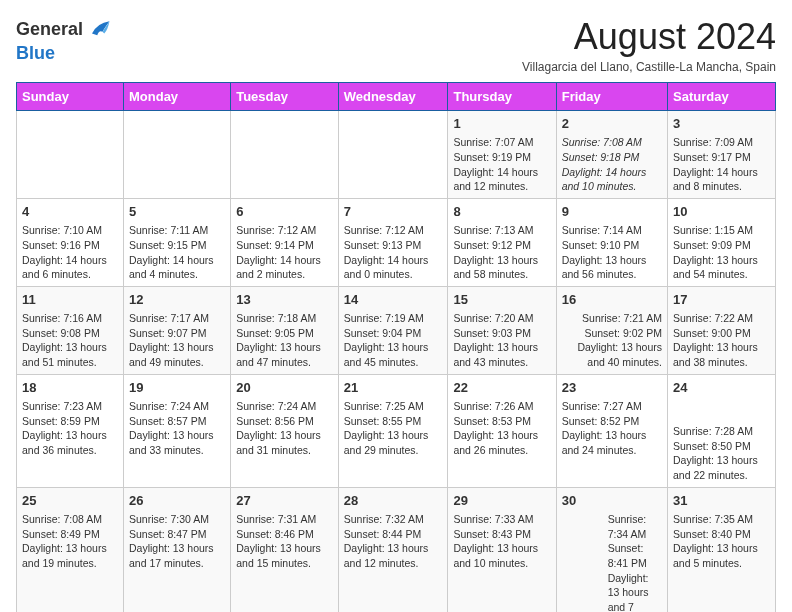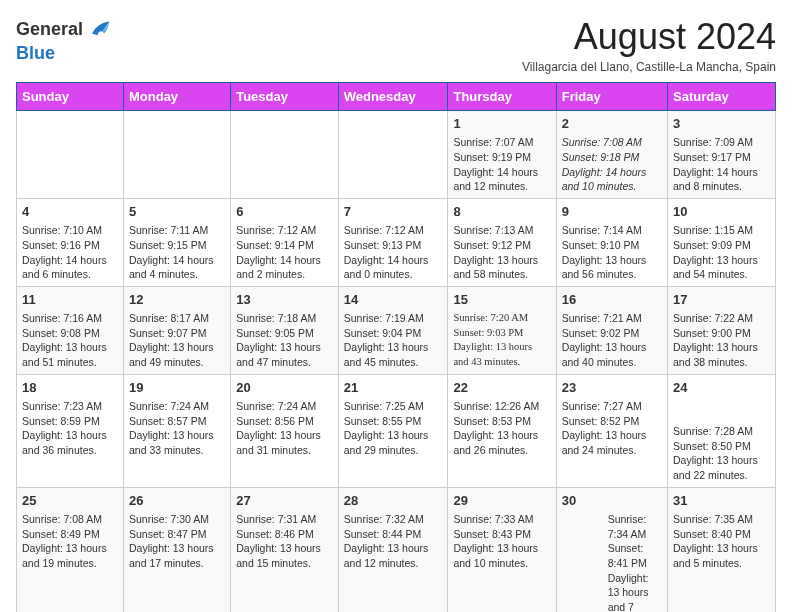--- a/index.html
+++ b/index.html
@@ -210,49 +210,49 @@
       <tr>
         <td>
           <span class="day-number">11</span>
           <div class="day-info" style="white-space: pre-line;">Sunrise: 7:16 AM
 Sunset: 9:08 PM
 Daylight: 13 hours
 and 51 minutes.</div>
         </td>
         <td>
           <span class="day-number">12</span>
-          <div class="day-info" style="white-space: pre-line;">Sunrise: 8:17 AM
+          <div class="day-info" style="white-space: pre-line;">Sunrise: 7:17 AM
 Sunset: 9:07 PM
 Daylight: 13 hours
 and 49 minutes.</div>
         </td>
         <td>
           <span class="day-number">13</span>
           <div class="day-info" style="white-space: pre-line;">Sunrise: 7:18 AM
 Sunset: 9:05 PM
 Daylight: 13 hours
 and 47 minutes.</div>
         </td>
         <td>
           <span class="day-number">14</span>
           <div class="day-info" style="white-space: pre-line;">Sunrise: 7:19 AM
 Sunset: 9:04 PM
 Daylight: 13 hours
 and 45 minutes.</div>
         </td>
         <td>
           <span class="day-number">15</span>
-          <div class="day-info" style="white-space: pre-line; font-family: Liberation Serif, serif;">Sunrise: 7:20 AM
+          <div class="day-info" style="white-space: pre-line;">Sunrise: 7:20 AM
 Sunset: 9:03 PM
 Daylight: 13 hours
 and 43 minutes.</div>
         </td>
         <td>
           <span class="day-number">16</span>
-          <div class="day-info" style="white-space: pre-line;">Sunrise: 7:21 AM
+          <div class="day-info" style="white-space: pre-line; text-align: right;">Sunrise: 7:21 AM
 Sunset: 9:02 PM
 Daylight: 13 hours
 and 40 minutes.</div>
         </td>
         <td>
           <span class="day-number">17</span>
           <div class="day-info" style="white-space: pre-line;">Sunrise: 7:22 AM
 Sunset: 9:00 PM
 Daylight: 13 hours
 and 38 minutes.</div>
@@ -282,21 +282,21 @@
         </td>
         <td>
           <span class="day-number">21</span>
           <div class="day-info" style="white-space: pre-line;">Sunrise: 7:25 AM
 Sunset: 8:55 PM
 Daylight: 13 hours
 and 29 minutes.</div>
         </td>
         <td>
           <span class="day-number">22</span>
-          <div class="day-info" style="white-space: pre-line;">Sunrise: 12:26 AM
+          <div class="day-info" style="white-space: pre-line;">Sunrise: 7:26 AM
 Sunset: 8:53 PM
 Daylight: 13 hours
 and 26 minutes.</div>
         </td>
         <td>
           <span class="day-number">23</span>
           <div class="day-info" style="white-space: pre-line;">Sunrise: 7:27 AM
 Sunset: 8:52 PM
 Daylight: 13 hours
 and 24 minutes.</div>

